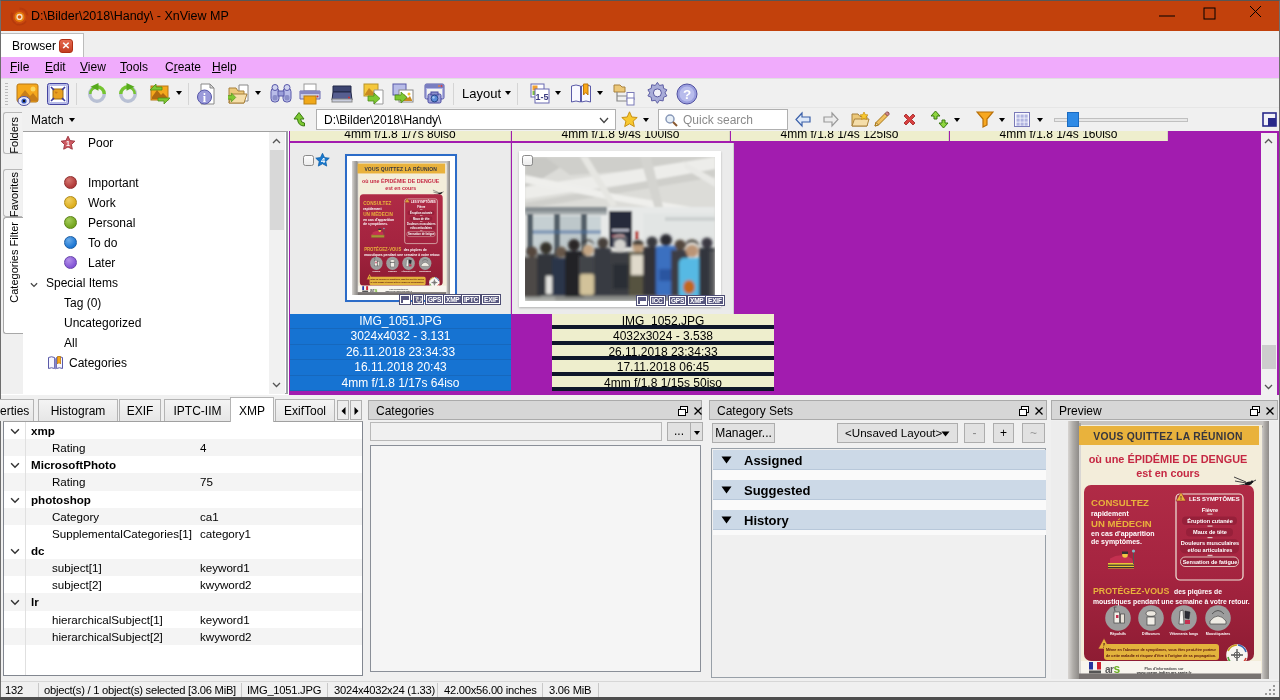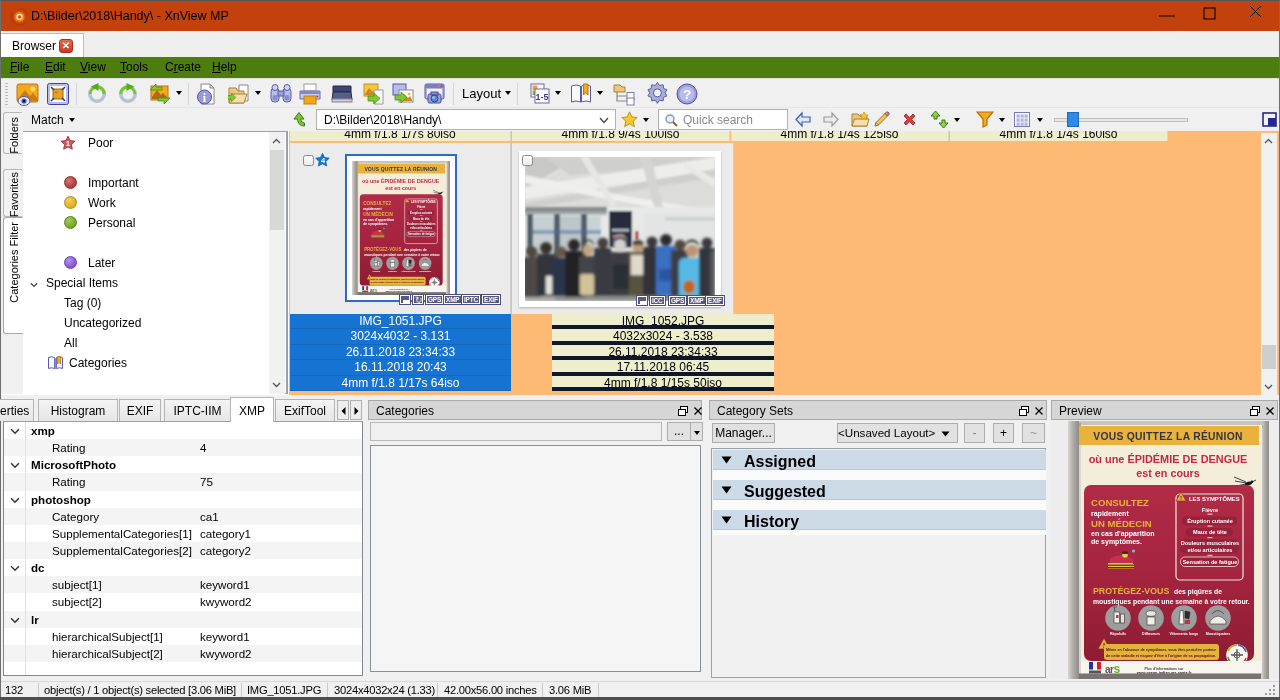--- a/index.html
+++ b/index.html
@@ -9,21 +9,21 @@
 #frame { position:absolute; left:0; top:0; width:1280px; height:700px; border-left:1px solid #6e6e6e; border-right:1px solid #6e6e6e; border-top:1px solid #565656; }
 
 #titlebar { position:absolute; left:1px; top:1px; width:1278px; height:40px; background:#c2410c; }
 #title-text { position:absolute; left:30px; top:8px; font-size:12.5px; }
 
 #tabbar { position:absolute; left:1px; top:31px; width:1278px; height:26px; background:#efefef;}
 #tab-browser { position:absolute; left:0px; top:2px; width:83px; height:25px; background:#fff; border:1px solid #bcbcbc; border-bottom:none; border-left:none; }
 #tab-browser span.lbl { position:absolute; left:11px; top:5px; font-size:12px; }
 #tab-x { position:absolute; left:58px; top:5px; width:14px; height:14px; border-radius:3px; background:linear-gradient(#e66a50,#c33d22); border:1px solid #b03015; color:#fff; font-size:10px; font-weight:bold; text-align:center; line-height:12px; }
 
-#menubar { position:absolute; left:1px; top:57px; width:1278px; height:21px; background:#4d7c0f; }
+#menubar { position:absolute; left:1px; top:57px; width:1278px; height:21px; background:#f0abfc; }
 .mi { position:absolute; top:3px; font-size:12px; }
 .mi u { text-decoration:underline; }
 
 #toolbar { position:absolute; left:1px; top:78px; width:1278px; height:30px; background:#f0f0f0; border-top:1px solid #e0e0e0; border-bottom:1px solid #e6e6e6; }
 .tbi { position:absolute; top:3px; width:24px; height:24px; }
 .tbsep { position:absolute; top:4px; width:1px; height:22px; background:#d5d5d5; }
 .dd { position:absolute; top:12px; width:0; height:0; border-left:3.5px solid transparent; border-right:3.5px solid transparent; border-top:4px solid #000; }
 #grip { position:absolute; left:4px; top:4px; width:3px; height:22px; background:repeating-linear-gradient(#bbb 0 1px, #f0f0f0 1px 3px); }
 
 #addrrow { position:absolute; left:1px; top:108px; width:1278px; height:23px; background:#f0f0f0; }
@@ -36,34 +36,34 @@
 .vtab span { position:absolute; left:4px; top:4px; font-size:11px; writing-mode:vertical-rl; transform:rotate(180deg); white-space:nowrap; }
 .vtab.active { background:#fff; border-color:#a8a8a8; left:2px; width:20px; }
 #treepanel { position:absolute; left:22px; top:0; width:265px; height:263px; background:#fff; border-right:2px solid #9aa0a6; border-top:1px solid #a0a0a0; border-bottom:1px solid #a0a0a0;}
 #treebox { position:absolute; left:0px; top:0px; width:246px; height:262px; background:#fff; }
 .ti { position:absolute; left:0; width:100%; height:20px; font-size:12px; }
 .ti .txt { position:absolute; top:3px; }
 .circ { position:absolute; width:13px; height:13px; border-radius:50%; top:3px; }
 .chev { position:absolute; width:8px; height:8px; }
 #treescroll { position:absolute; left:246px; top:0px; width:16px; height:262px; background:#f1f1f1;}
 
-#browser { position:absolute; left:288px; top:0; width:990px; height:264px; background:#fdba74; }
+#browser { position:absolute; left:288px; top:0; width:990px; height:264px; background:#a21caf; }
 .beigecell { position:absolute; top:0; height:10px; background:#eeeecd; border-right:1px solid #d8d8c0; overflow:hidden; font-size:12px; text-align:center; }
 .cell { position:absolute; background:#ebebeb; }
 .lblrow { position:relative; display:block; width:100%; height:15.4px; font-size:12px; text-align:center; line-height:15.4px; overflow:hidden; }
 .lblsel { background:#1673d2; color:#fff; border-bottom:1px solid #1668bd; }
 .lblnorm { background:#eeeecd; color:#000; border-bottom:4px solid #0f172a;margin-left:40px; }
 #vscroll { position:absolute; left:972px; top:2px; width:16px; height:262px; background:#f1f1f1; }
 .badge { position:absolute; height:9px; background:#585880; border:1px solid #fff; outline:1px solid #4e4e74; color:#fff; font-size:6.5px; font-weight:bold; line-height:7px; padding:0 1px; letter-spacing:-0.2px; }
 
 #bottom { position:absolute; left:1px; top:395px; width:1278px; height:286px; background:#f0f0f0; }
 .ptitle { position:absolute; height:20px; background:#d6d6d6; border:1px solid #aaa; font-size:12px; }
 .ptitle .cap { position:absolute; left:7px; top:3px; }
 .pbtn { position:absolute; top:4px; width:12px; height:12px; }
-.band { position:absolute; left:1px; height:20px; background:#ccd9e7; border-bottom:1px solid #b8c8da; font-weight:bold; font-size:16px; }
+.band { position:absolute; left:1px; height:20px; background:#ccd9e7; border-bottom:1px solid #b8c8da; font-weight:bold; font-size:13px; }
 button, .btn { position:absolute; background:#e1e1e1; border:1px solid #adadad; font-family:"Liberation Sans",sans-serif; font-size:12px; text-align:center; }
 
 #xmptabs { position:absolute; left:0; top:1px; width:363px; height:25px; background:#f0f0f0; }
 .xtab { position:absolute; top:3px; height:22px; background:linear-gradient(#f4f4f4,#e6e6e6); border:1px solid #b4b4b4; border-bottom:none; font-size:12px; text-align:center; padding-top:4px; }
 .xtab.active { background:#fff; top:1px; height:25px; padding-top:6px; z-index:2; }
 .tsbtn { position:absolute; top:4px; width:12px; height:20px; background:#ededed; border:1px solid #b0b0b0; text-align:center; padding-top:4px; }
 #xmpbox { position:absolute; left:2px; top:26px; width:360px; height:255px; background:#fff; border:1px solid #828790; border-top:1px solid #a0a0a0; overflow:hidden; }
 .xr { position:relative; width:100%; height:17.15px; background:#fff; font-size:11.6px; }
 .xr.alt { background:#f4f4f4; }
 .xr span, .xr b { position:absolute; top:2px; }
@@ -550,20 +550,24 @@
           <span class="txt" style="left:65px">Work</span>
         </div>
       <div class="ti" style="top:41px">
           <div class="circ" style="left:41px;background:radial-gradient(circle at 35% 30%,#d4766f,#b13a3a 70%);border:1px solid #8e2d2d"></div>
           <span class="txt" style="left:65px">Important</span>
         </div>
       <div class="ti" style="top:81px">
           <div class="circ" style="left:41px;background:radial-gradient(circle at 35% 30%,#a4cc5a,#74a51f 70%);border:1px solid #5a8216"></div>
           <span class="txt" style="left:65px">Personal</span>
         </div>
+      <div class="ti" style="top:101px">
+          <div class="circ" style="left:41px;background:radial-gradient(circle at 35% 30%,#6aabe8,#1d77d4 70%);border:1px solid #1a5da3"></div>
+          <span class="txt" style="left:65px">To do</span>
+        </div>
       <div class="ti" style="top:121px">
           <div class="circ" style="left:41px;background:radial-gradient(circle at 35% 30%,#b490e8,#8355d6 70%);border:1px solid #6743ab"></div>
           <span class="txt" style="left:65px">Later</span>
         </div>
       <div class="ti" style="top:141px">
         <svg class="chev" style="left:7px;top:8px" width="9" height="6" viewBox="0 0 9 6">
             <path d="M1 1 L4.5 4.5 L8 1" fill="none" stroke="#444" stroke-width="1.4"></path>
           </svg>
         <span class="txt" style="left:23px">Special Items</span>
         </div>
@@ -720,24 +724,20 @@
         <b style="left:27px">photoshop</b>
       </div>
     <div class="xr alt">
         <span style="left:48px">Category</span>
         <span style="left:196px">ca1</span>
       </div>
     <div class="xr">
         <span style="left:48px">SupplementalCategories[1]</span>
         <span style="left:196px">category1</span>
       </div>
-    <div class="xr alt">
-        <span style="left:48px">SupplementalCategories[2]</span>
-        <span style="left:196px">category2</span>
-      </div>
     <div class="xr">
         <svg class="xchev" viewBox="0 0 9 6">
           <path d="M1 1 L4.5 4.5 L8 1" fill="none" stroke="#333" stroke-width="1.3"></path>
         </svg>
         <b style="left:27px">dc</b>
       </div>
     <div class="xr alt">
         <span style="left:48px">subject[1]</span>
         <span style="left:196px">keyword1</span>
       </div>
@@ -782,21 +782,21 @@
     <span class="cap">Category Sets</span>
     <svg class="pbtn" style="left:308px" viewBox="0 0 12 12">
         <rect x="3.5" y="1.5" width="7" height="6" fill="#fff" stroke="#000"></rect>
         <rect x="1.5" y="4.5" width="7" height="6" fill="#fff" stroke="#000"></rect>
       </svg>
     <svg class="pbtn" style="left:323px" viewBox="0 0 12 12">
         <path d="M2.5 2.5 L9.5 9.5 M9.5 2.5 L2.5 9.5" stroke="#000" stroke-width="1.3"></path>
       </svg>
   </div>
   <div class="btn" style="left:711px;top:28px;width:63px;height:20px;line-height:18px">Manager...</div>
-  <div class="btn" style="left:836px;top:28px;width:121px;height:20px;line-height:18px;text-align:left;font-size:11.6px">&lt;Unsaved Layout&gt;
+  <div class="btn" style="left:836px;top:28px;width:121px;height:20px;line-height:18px;text-align:left;padding-left:7px;font-size:11.6px">&lt;Unsaved Layout&gt;
     <svg class="abs" style="right:7px;top:7px" width="9" height="6" viewBox="0 0 9 6">
         <path d="M0.5 0.5 L8.5 0.5 L4.5 5.5 Z" fill="#000"></path>
       </svg></div>
   <div class="btn" style="left:963px;top:28px;width:21px;height:20px;line-height:18px;color:#888">-</div>
   <div class="btn" style="left:992px;top:28px;width:21px;height:20px;line-height:18px">+</div>
   <div class="btn" style="left:1021px;top:28px;width:23px;height:20px;line-height:18px;color:#999">~</div>
   <div class="abs" style="left:710px;top:53px;width:335px;height:230px;background:#f0f0f0;border:1px solid #98a0a8">
     <div class="band" style="top:1px;width:333px">
         <svg class="abs" style="left:8px;top:6px" width="11" height="8" viewBox="0 0 11 8">
           <path d="M0.5 0.5 L10.5 0.5 L5.5 7.5 Z" fill="#000"></path>

